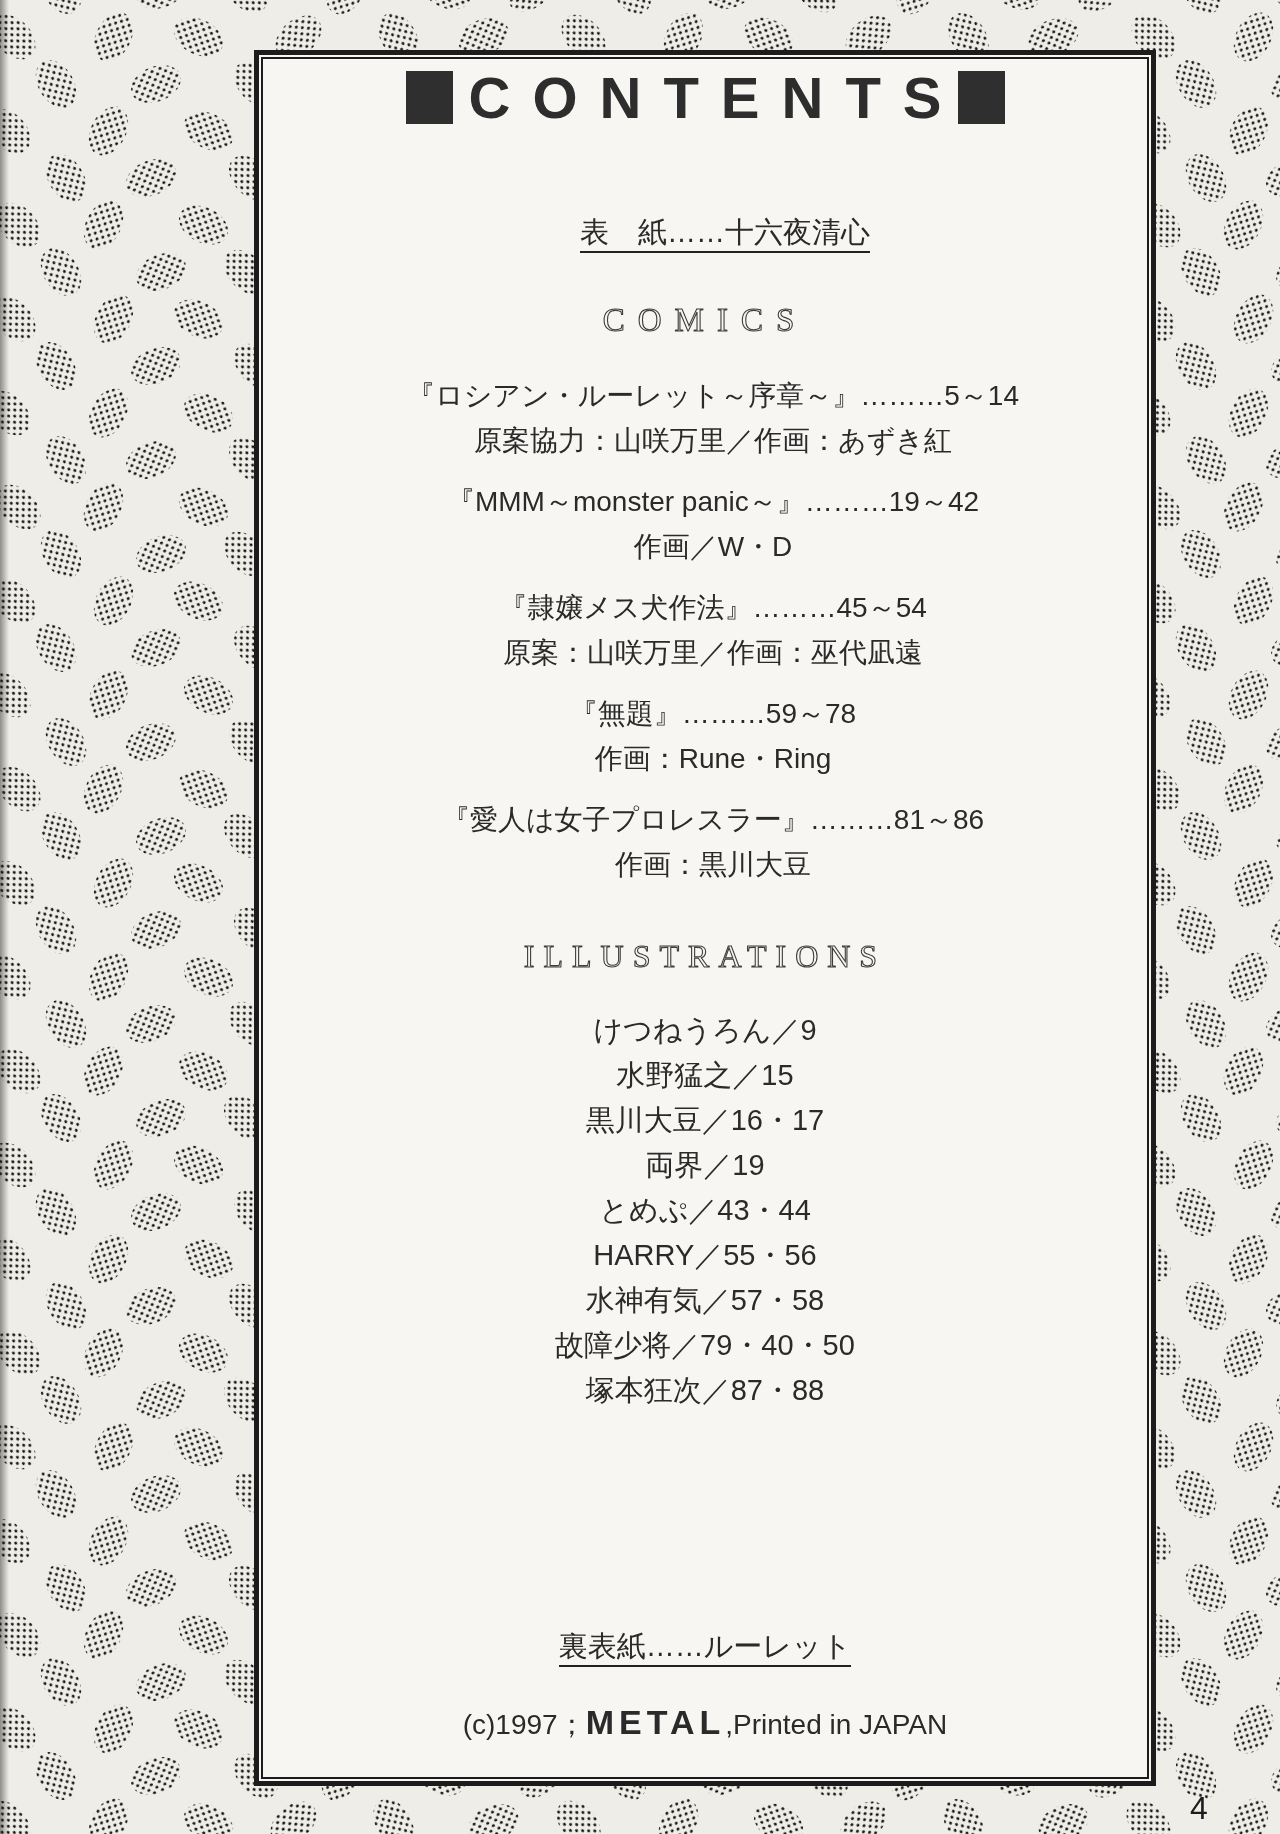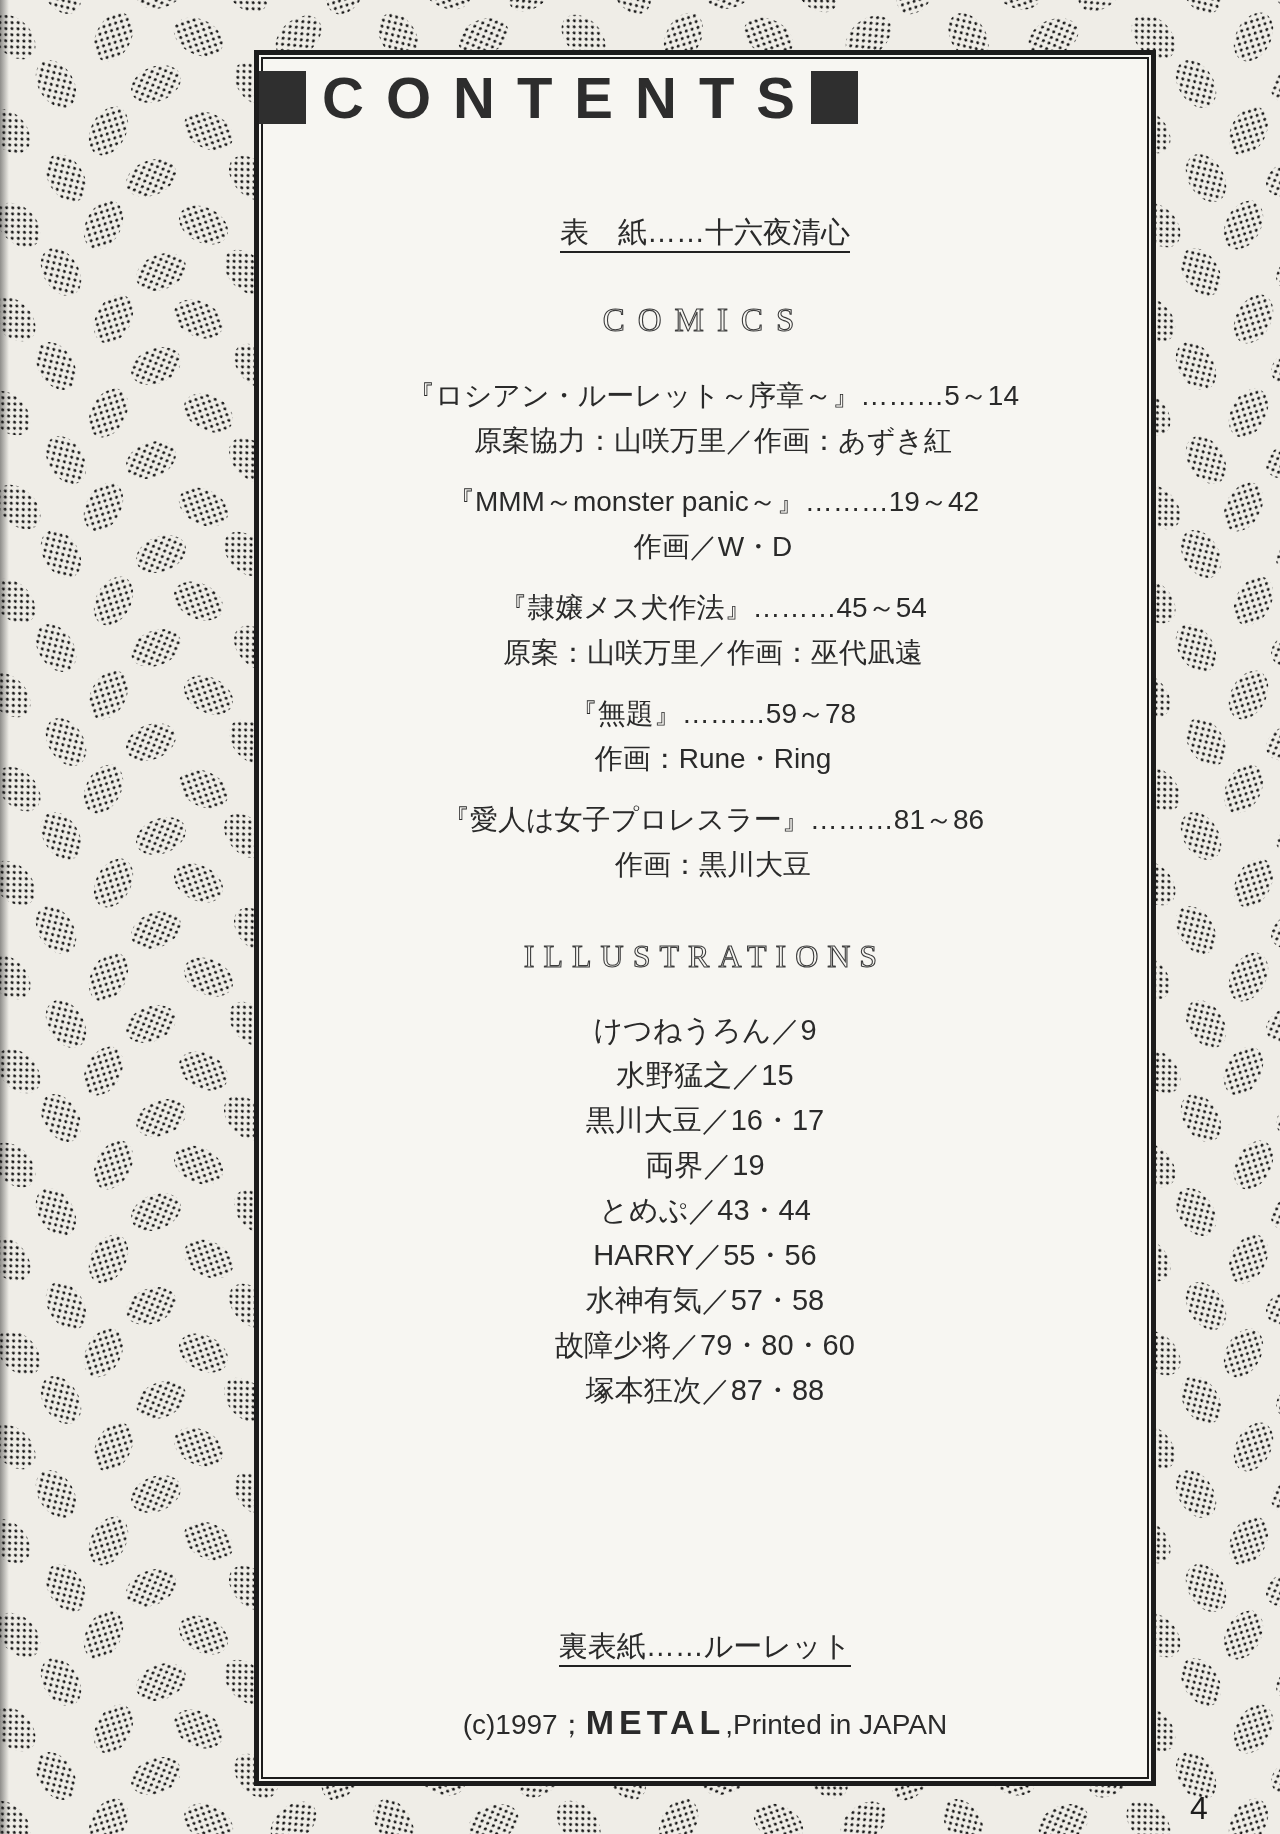--- a/index.html
+++ b/index.html
@@ -13,28 +13,28 @@
     position:absolute;left:0;top:0;width:9px;height:100%;
     background:linear-gradient(to right, rgba(25,25,25,.45), rgba(25,25,25,0));
   }
   .frame{
     position:absolute;left:254px;top:50px;width:902px;height:1736px;
     box-sizing:border-box;border:5px solid #1c1c1c;background:#f7f6f2;
   }
   .frame-inner{position:absolute;left:2px;top:2px;right:2px;bottom:2px;border:2px solid #1c1c1c;}
   .title-row{
     position:absolute;top:16px;left:0;right:0;
-    display:flex;align-items:center;justify-content:flex-start;gap:16px;
+    display:flex;align-items:center;justify-content:center;gap:16px;
   }
   .title-square{width:47px;height:53px;background:#2f2f2f;}
   .title-text{
     font-size:58px;font-weight:bold;letter-spacing:22px;margin-right:-22px;
     line-height:53px;color:#2d2d2d;
   }
-  .cover-line{position:absolute;top:158px;left:0;width:100%;text-align:center;font-size:29px;}
+  .cover-line{position:absolute;top:158px;left:0;width:100%;text-align:center;font-size:29px;padding-left:20px;}
   .u{border-bottom:2px solid #222;padding-bottom:3px;}
   .heading-wrap{position:absolute;left:0;width:100%;text-align:center;}
   .heading-comics{top:242px;}
   .heading-illus{top:878px;}
   .comics-list{position:absolute;top:318px;left:8px;width:100%;text-align:center;}
   .comic-entry{margin-bottom:16px;}
   .entry-title,.entry-credit{font-size:28px;line-height:45px;white-space:nowrap;}
   .illus-list{position:absolute;top:953px;left:0;width:100%;text-align:center;}
   .illus-item{font-size:29px;line-height:45px;}
   .backcover-line{position:absolute;top:1572px;left:0;width:100%;text-align:center;font-size:29px;}
@@ -702,21 +702,21 @@
   </div>
 
   <div class="illus-list">
       <div class="illus-item">けつねうろん／9</div>
       <div class="illus-item">水野猛之／15</div>
       <div class="illus-item">黒川大豆／16・17</div>
       <div class="illus-item">両界／19</div>
       <div class="illus-item">とめぷ／43・44</div>
       <div class="illus-item">HARRY／55・56</div>
       <div class="illus-item">水神有気／57・58</div>
-      <div class="illus-item">故障少将／79・80・60</div>
+      <div class="illus-item">故障少将／79・40・50</div>
       <div class="illus-item">塚本狂次／87・88</div>
     </div>
 
   <div class="backcover-line">
     <span class="u">裏表紙……ルーレット</span>
   </div>
 
   <div class="copyright">
     <span>(c)1997；</span><span class="metal">METAL</span><span>,Printed in JAPAN</span>
   </div>

